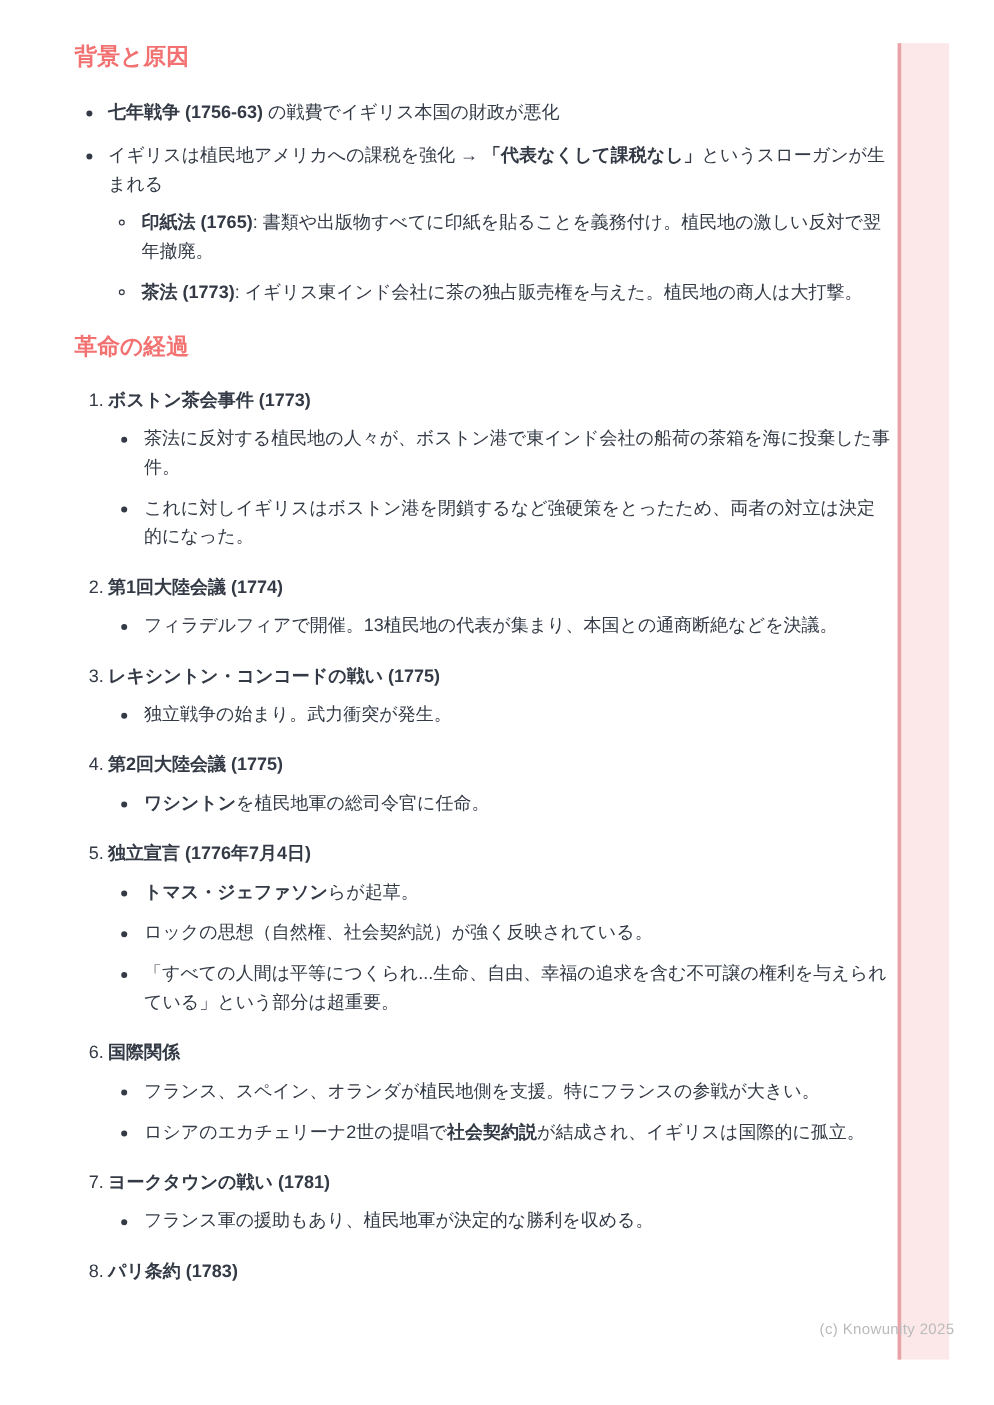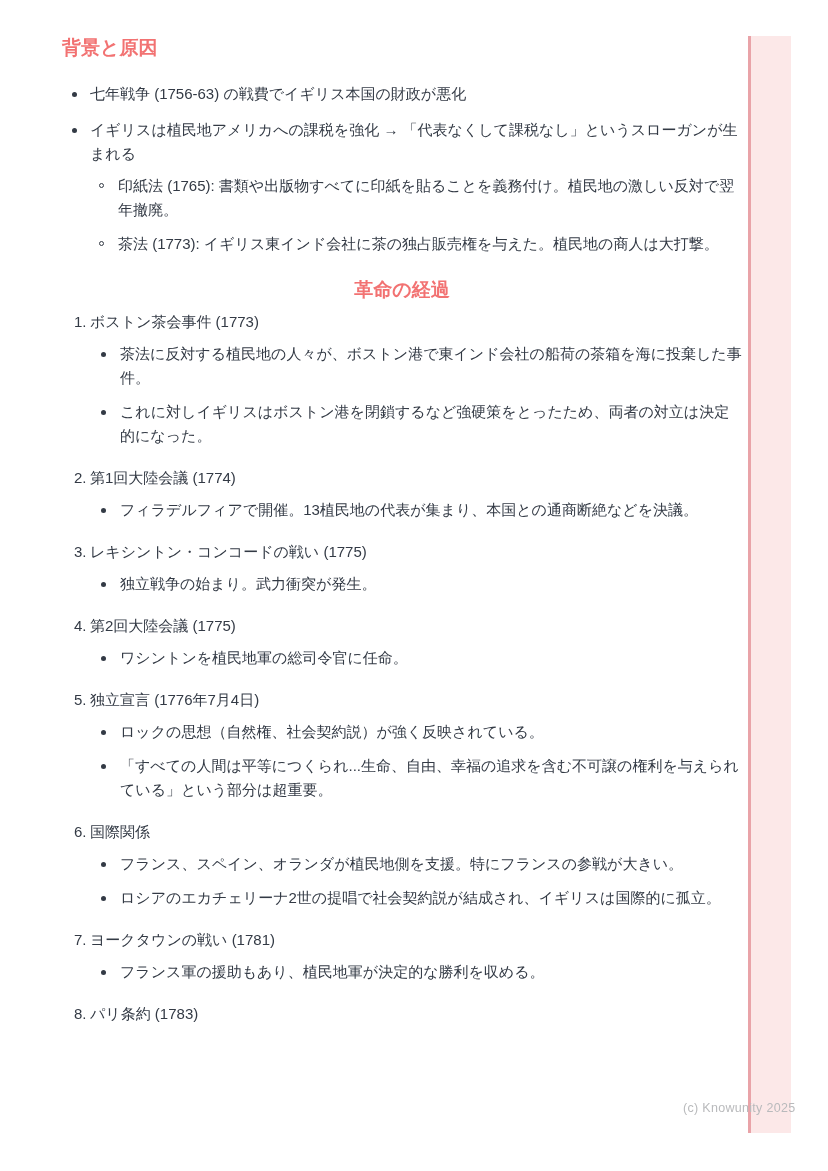--- a/index.html
+++ b/index.html
@@ -36,22 +36,21 @@
     z-index:1;
   }
   h2.section-heading{
     color:var(--accent);
     font-size:19px;line-height:24px;
     font-weight:700;
     margin:0 0 22px 0;
   }
   section.sec + section.sec h2.section-heading{
     margin-top:22px;
-    margin-bottom:8px;
-    text-align:center;
+    margin-bottom:20px;
   }
   
   .b-item{position:relative;padding-left:28px;margin-bottom:12px;}
   .b-item:last-child{margin-bottom:0;}
   .sublist{margin-top:8px;}
   .sub-item{position:relative;padding-left:28px;margin-bottom:10px;}
   .sub-item:last-child{margin-bottom:0;}
   
   .num-item{position:relative;padding-left:28px;margin-bottom:18px;}
   .num-item:last-child{margin-bottom:0;}
@@ -65,21 +64,21 @@
     position:absolute;top:10px;left:10px;
     width:5px;height:5px;border-radius:50%;
     background:currentColor;
   }
   .n-bullet>.marker-dot{left:11px;}
   .marker-ring{
     position:absolute;top:9px;left:9px;
     width:5px;height:5px;border-radius:50%;
     border:1.5px solid currentColor;background:transparent;
   }
-  b,.bold{font-weight:400;}
+  b,.bold{font-weight:700;}
   .watermark{
     position:absolute;
     left:683px;top:1100px;
     font-size:12.5px;line-height:16px;
     color:var(--watermark);
     z-index:2;
     white-space:nowrap;
     letter-spacing:.3px;
   }
 </style>
@@ -157,20 +156,24 @@
               <div class="txt"><span class="bold">ワシントン</span><span>を植民地軍の総司令官に任命。</span></div>
             </div>
           </div>
         </div>
         <div class="num-item">
           <span class="num">5.</span>
           <div class="num-title"><span class="bold">独立宣言 (1776年7月4日)</span></div>
           <div class="num-bullets">
             <div class="n-bullet">
               <span class="marker-dot"></span>
+              <div class="txt"><span class="bold">トマス・ジェファソン</span><span>らが起草。</span></div>
+            </div>
+            <div class="n-bullet">
+              <span class="marker-dot"></span>
               <div class="txt"><span>ロックの思想（自然権、社会契約説）が強く反映されている。</span></div>
             </div>
             <div class="n-bullet">
               <span class="marker-dot"></span>
               <div class="txt"><span>「すべての人間は平等につくられ...生命、自由、幸福の追求を含む不可譲の権利を与えられている」という部分は超重要。</span></div>
             </div>
           </div>
         </div>
         <div class="num-item">
           <span class="num">6.</span>

